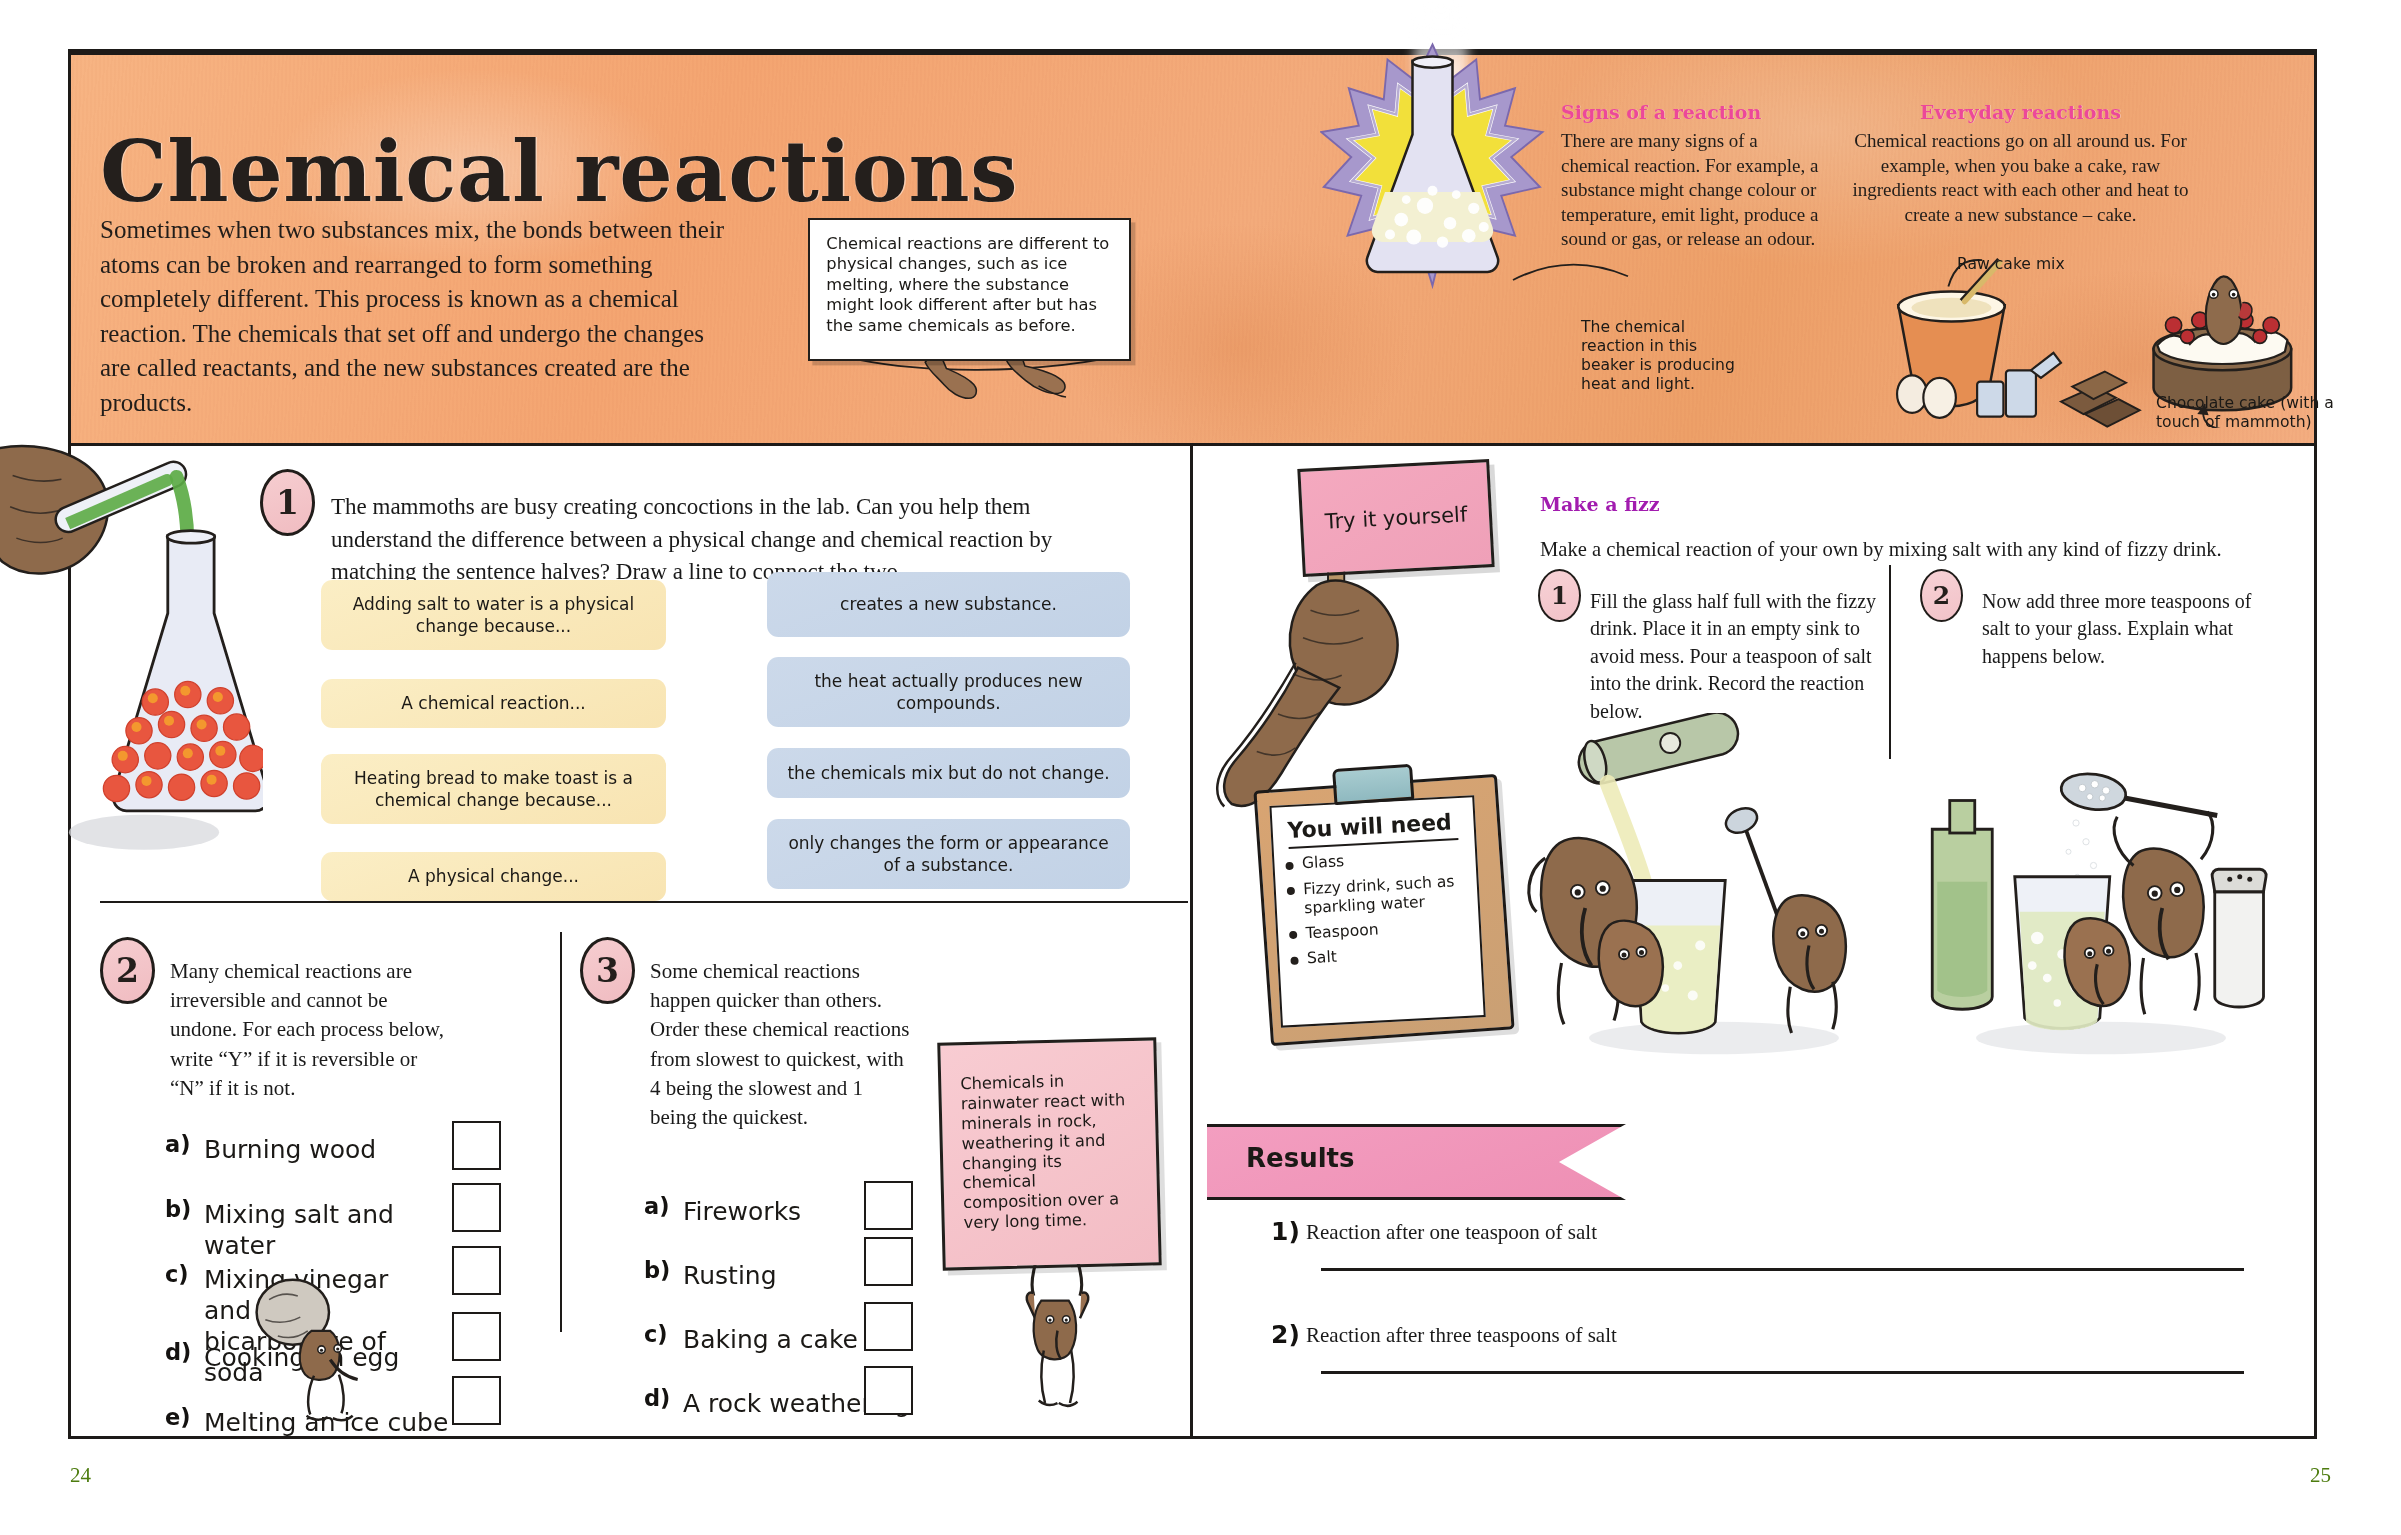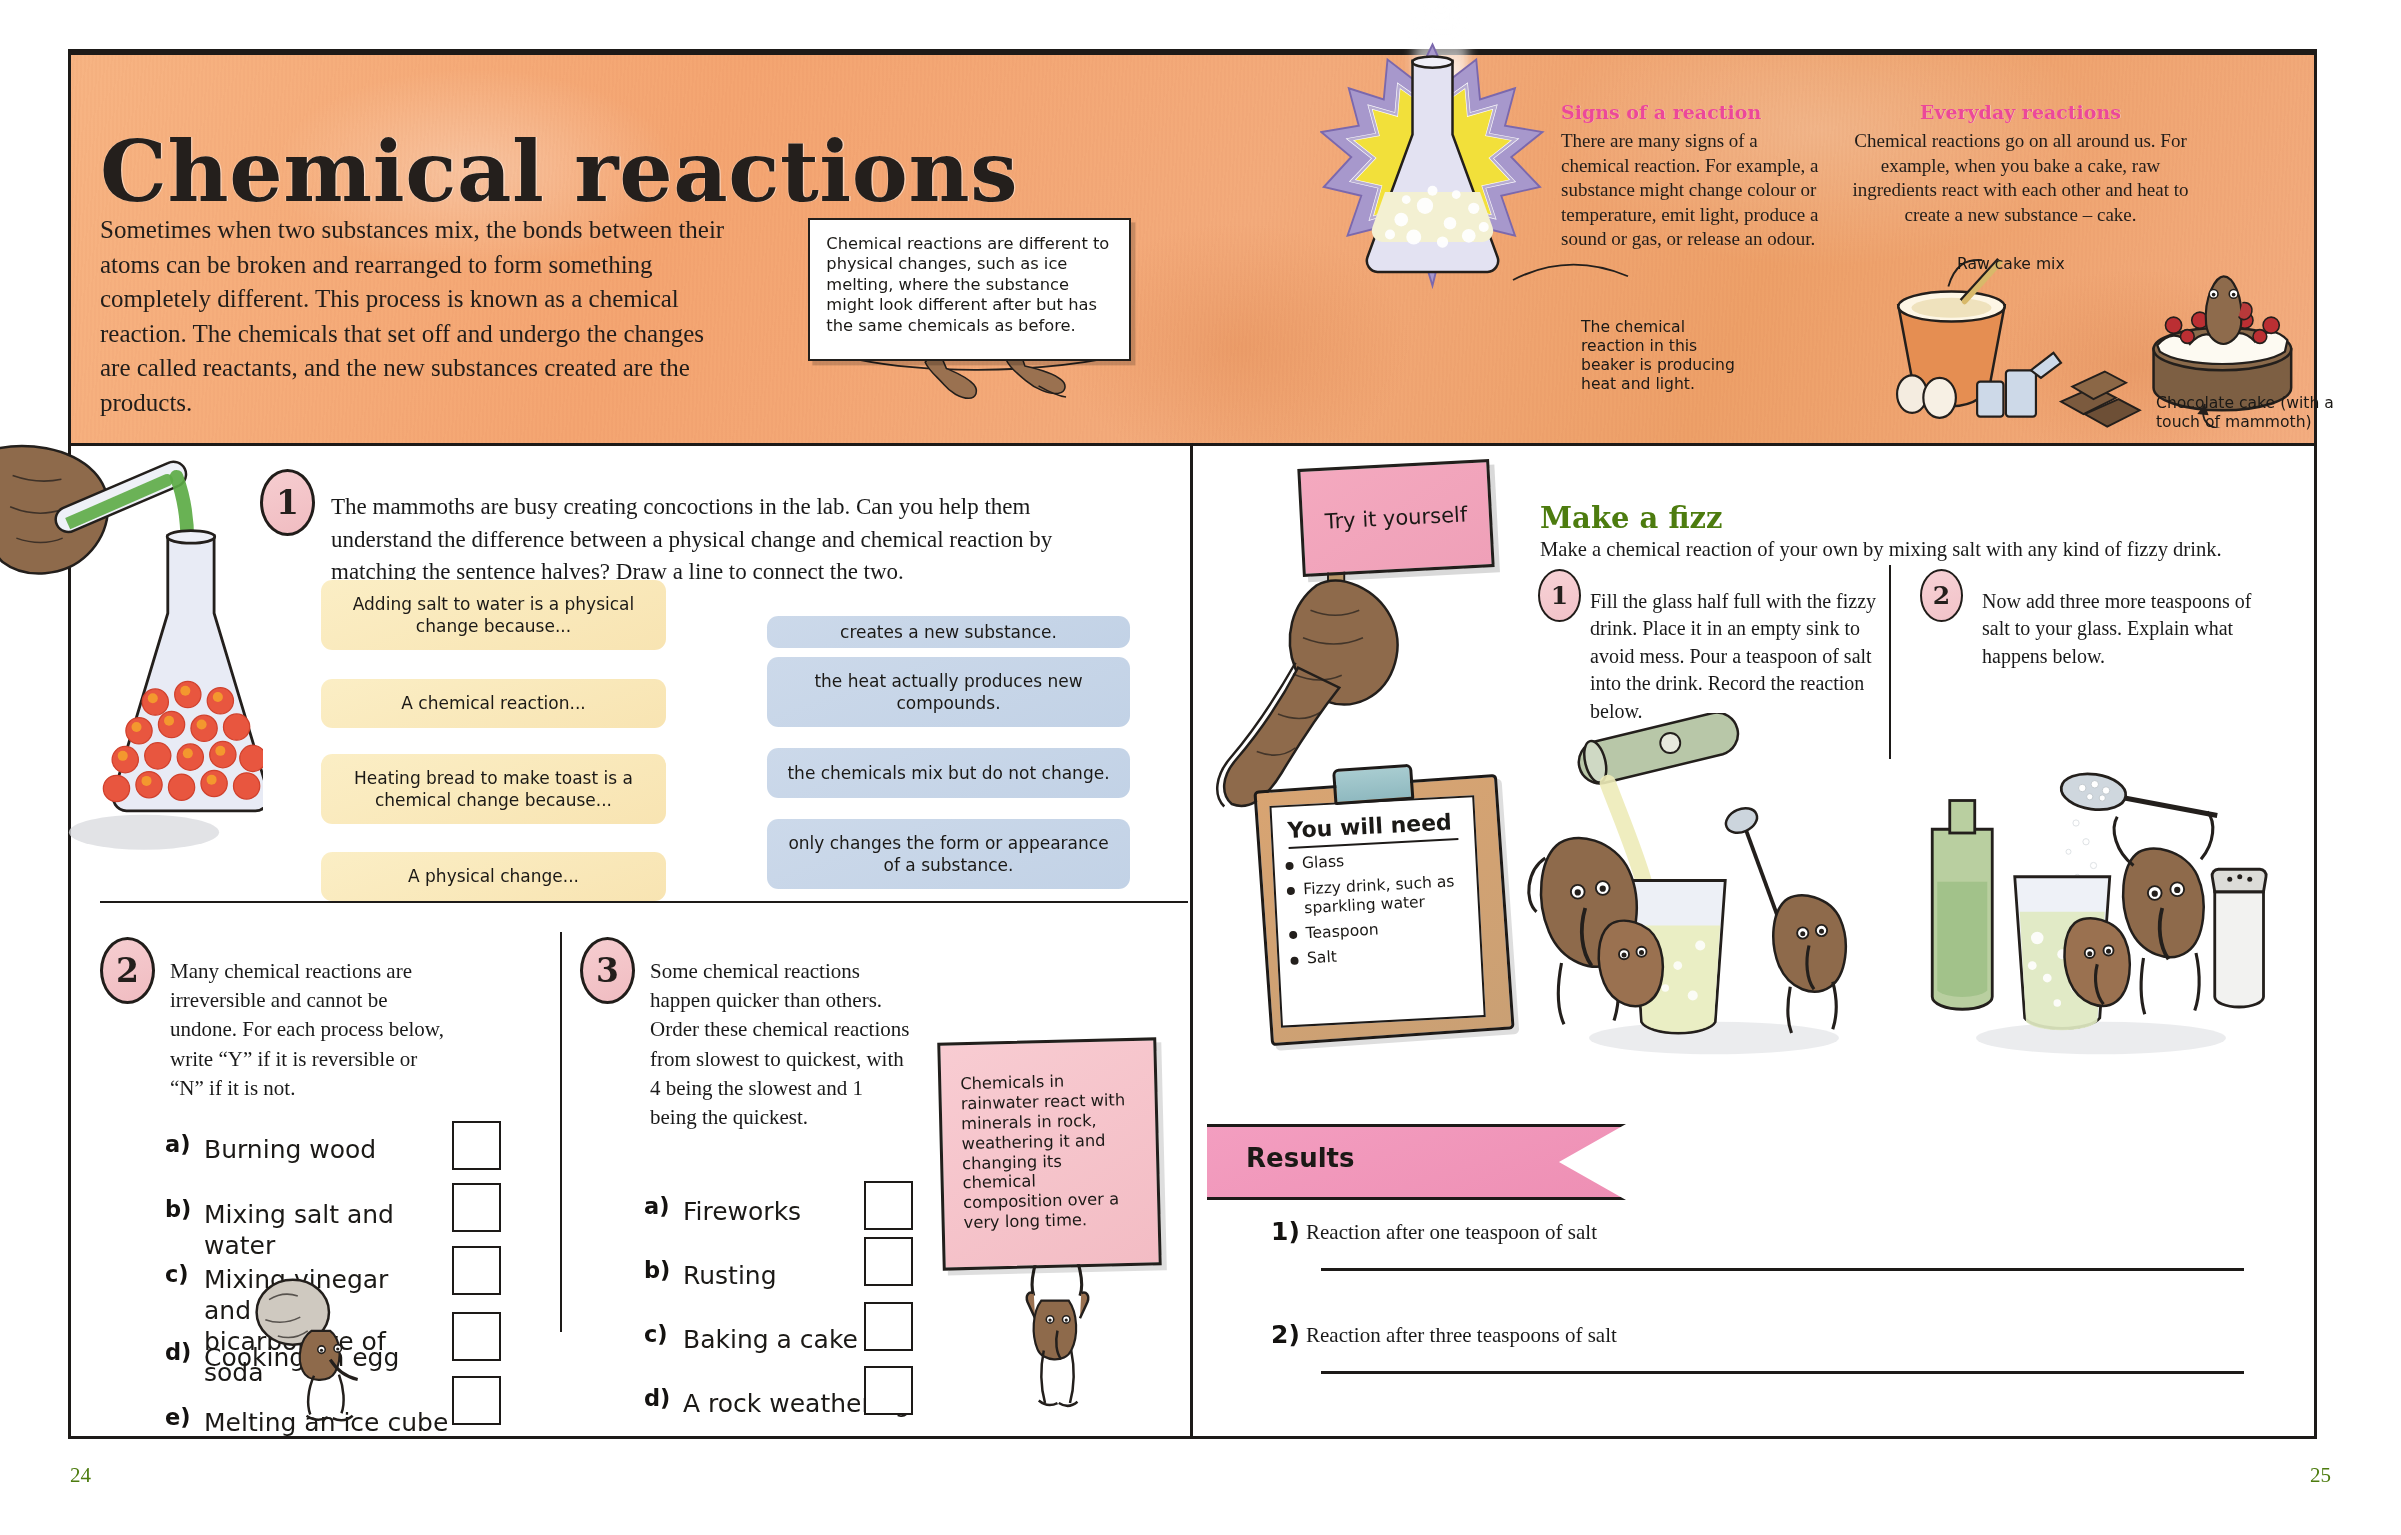--- a/index.html
+++ b/index.html
@@ -101,21 +101,21 @@
     font-size:16.3px;line-height:1.22;color:#1b1916;}
 
   
   #tryit{position:absolute;left:1300px;top:464px;width:186px;height:102px;z-index:8;
     background:linear-gradient(150deg,#f4a9bf,#efa0b8);border:3.1px solid #221f1c;
     transform:rotate(-3deg);box-shadow:5px 5.6px 0 rgba(0,0,0,.15);
     display:flex;align-items:center;justify-content:center;text-align:center;
     font-family:"DejaVu Sans",sans-serif;font-size:21px;line-height:1.28;color:#1b1916;}
 
   #makefizz-h{position:absolute;left:1540px;top:477px;z-index:6;
-    font-family:"DejaVu Serif",serif;font-weight:700;font-size:29px;color:#4d7c0f;}
+    font-family:"DejaVu Serif",serif;font-weight:700;font-size:19px;color:#a21caf;}
   #makefizz-p{position:absolute;left:1540px;top:515px;width:782px;font-size:20.6px;line-height:1.3;z-index:6;}
 
   .stepnum{position:absolute;width:39px;height:49px;border:2.5px solid #211d1a;border-radius:50%;
     background:linear-gradient(160deg,#f7d2d6,#f2c2c8);
     display:flex;align-items:center;justify-content:center;
     font-family:"DejaVu Serif",serif;font-weight:700;font-size:25px;color:#241f1c;z-index:6;}
   .steptext{position:absolute;font-size:20px;line-height:1.37;z-index:6;}
   #step1num{left:1538px;top:569px;}
   #step1txt{left:1590px;top:568px;width:294px;}
   #step2num{left:1920px;top:569px;}
@@ -330,21 +330,21 @@
   <div class="match-box mb-yellow" style="left:321px;top:679px;width:345px;height:49px;">
     <span>A chemical reaction...</span>
   </div>
   <div class="match-box mb-yellow" style="left:321px;top:754px;width:345px;height:70px;">
     <span>Heating bread to make toast is a chemical change because...</span>
   </div>
   <div class="match-box mb-yellow" style="left:321px;top:852px;width:345px;height:49px;">
     <span>A physical change...</span>
   </div>
 
-  <div class="match-box mb-blue" style="left:767px;top:616px;width:363px;height:32px;">
+  <div class="match-box mb-blue" style="left:767px;top:572px;width:363px;height:65px;">
     <span>creates a new substance.</span>
   </div>
   <div class="match-box mb-blue" style="left:767px;top:657px;width:363px;height:70px;">
     <span>the heat actually produces new compounds.</span>
   </div>
   <div class="match-box mb-blue" style="left:767px;top:748px;width:363px;height:50px;">
     <span>the chemicals mix but do not change.</span>
   </div>
   <div class="match-box mb-blue" style="left:767px;top:819px;width:363px;height:70px;">
     <span>only changes the form or appearance of a substance.</span>

